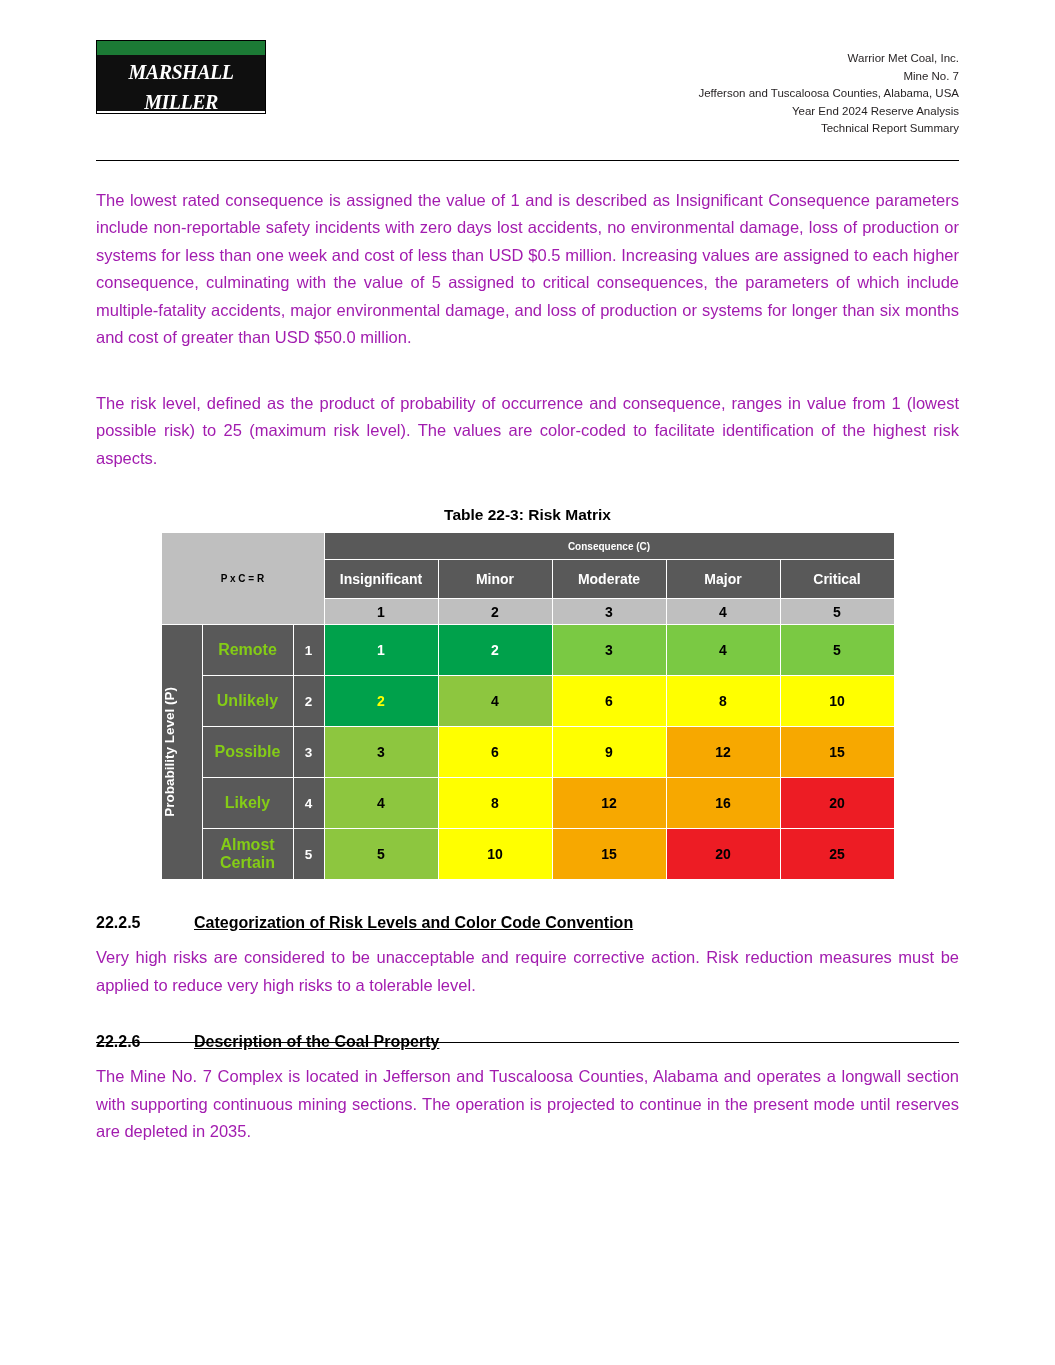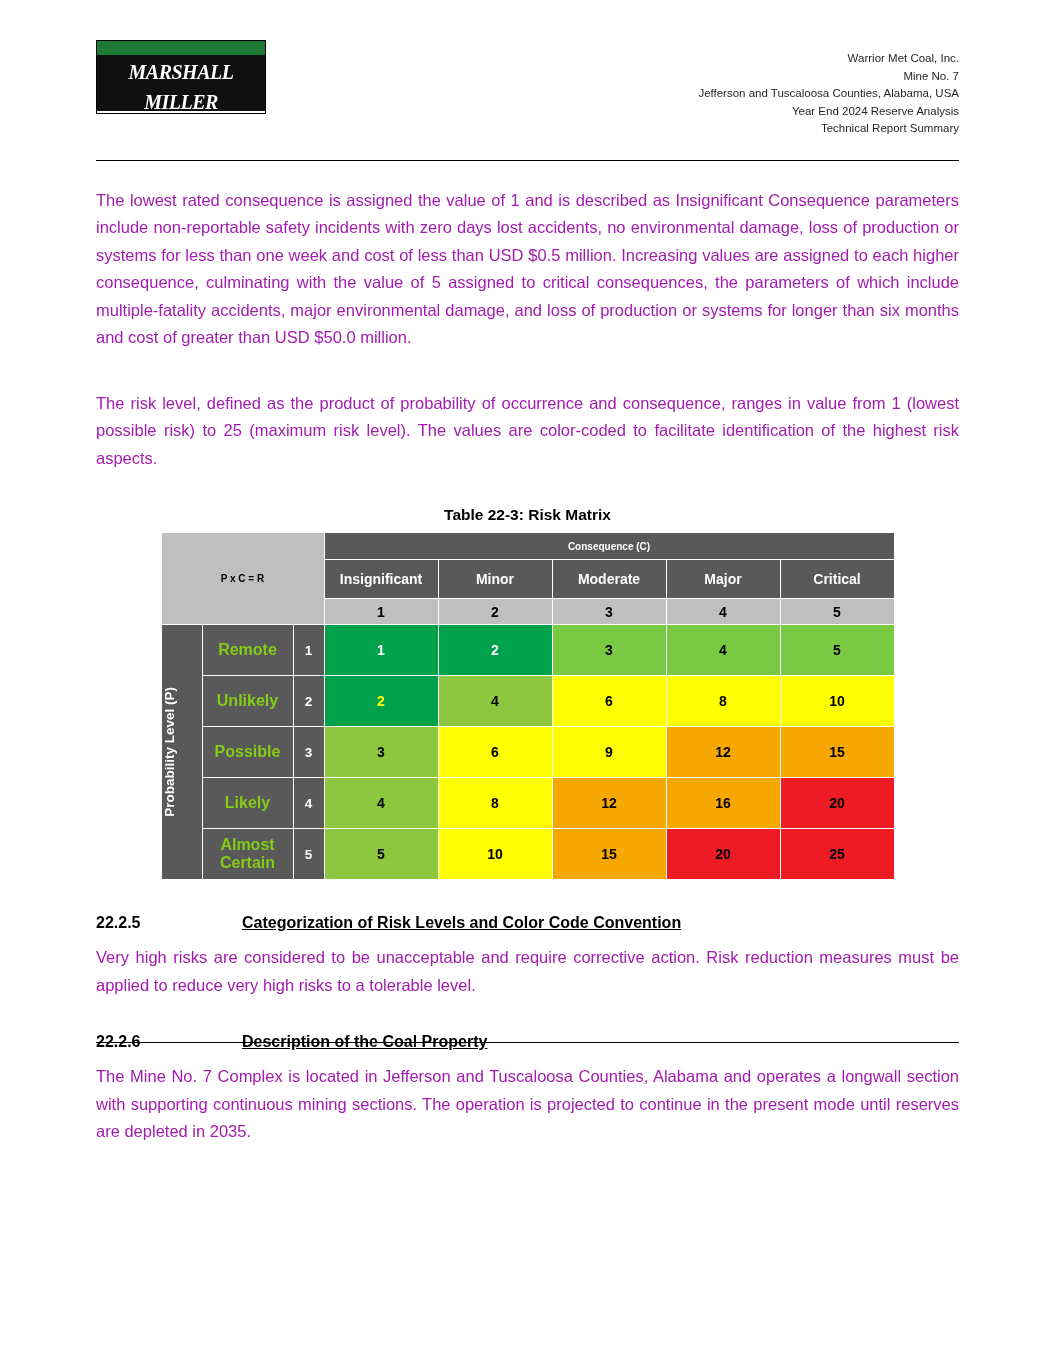--- a/index.html
+++ b/index.html
@@ -183,21 +183,20 @@
   .consequence-hdr { height: 26px; font-size: 10px; }
   .level-hdr { height: 38px; font-size: 14px; }
   .num-hdr { height: 25px; font-size: 14px; }
 
   
   .section-head {
     margin-top: 34px;
     font-size: 16px;
     font-weight: bold;
     display: flex;
-    gap: 48px;
   }
   .section-num {
     width: 98px;
     flex: none;
   }
   .section-title {
     text-decoration: underline;
   }
   .para.tight { margin-top: 12px; }
 

